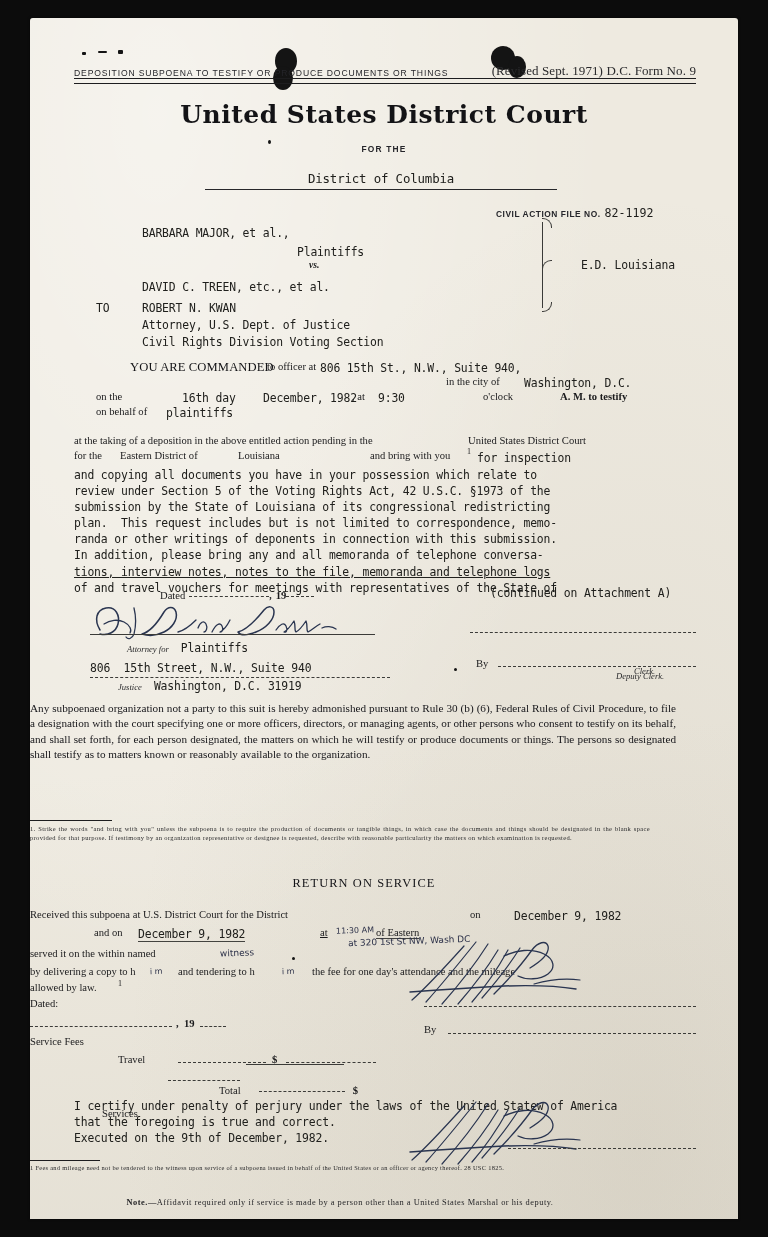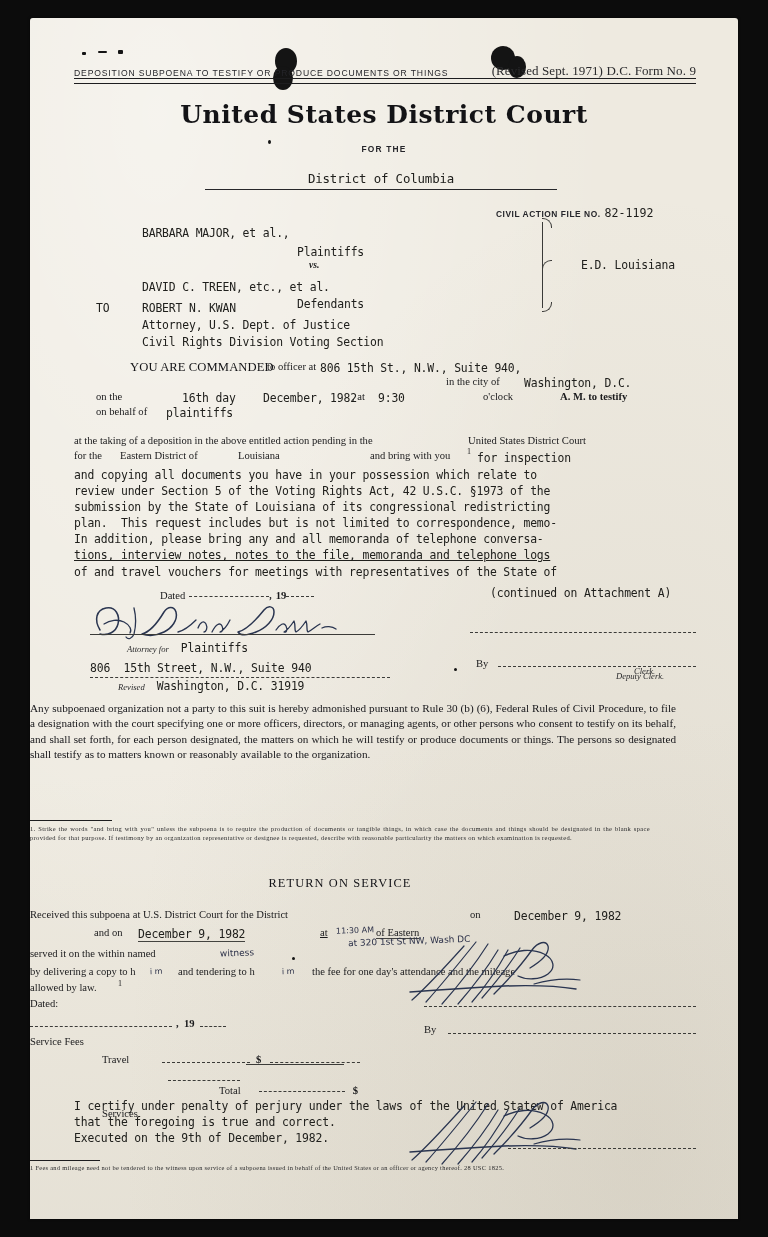--- a/index.html
+++ b/index.html
@@ -86,21 +86,21 @@
 
   
   #fn1{position:absolute;left:0;top:802px;width:620px;}
   #fn1 .rule{width:82px;border-top:1.4px solid #1d1d1f;margin-bottom:4px;}
   #fn1 p{margin:0;font-family:"Liberation Serif",serif;font-size:6.5px;line-height:8.6px;
      color:#2a2a2c;text-align:justify;letter-spacing:.35px;}
 
   
   #ros{position:absolute;left:0;top:858px;width:660px;}
   #roshdr{text-align:center;font-family:"Liberation Serif",serif;font-size:12.4px;
-     letter-spacing:1.1px;color:#141418;}
+     letter-spacing:1.1px;color:#141418;padding-left:24px;}
 
   
   #fn2{position:absolute;left:0;top:1142px;width:620px;}
   #fn2 .rule{width:70px;border-top:1.4px solid #1d1d1f;margin-bottom:3px;}
   #fn2 p{margin:0;font-family:"Liberation Serif",serif;font-size:6.4px;line-height:8.4px;
      color:#2a2a2c;letter-spacing:.3px;}
   #note{position:absolute;left:0;top:1180px;width:620px;text-align:center;
      font-family:"Liberation Serif",serif;font-size:8.4px;color:#1f1f22;letter-spacing:.5px;}
   #note b{font-weight:700;}
 
@@ -140,21 +140,20 @@
     <span class="v">82-1192</span>
   </div>
 
   <div class="brace"></div>
   <div class="bracemid"></div>
 
   <div class="inner" style="position:absolute;top:208px;">
     <div class="tw" style="margin-left:68px;">BARBARA MAJOR, et al.,</div>
     <div class="tw" style="margin-left:223px;margin-top:5px;">Plaintiffs</div>
     <div class="tw" style="margin-left:68px;margin-top:21px;">DAVID C. TREEN, etc., et al.</div>
-    <div class="tw" style="margin-left:223px;margin-top:3px;">Defendants</div>
   </div>
   <div id="vs">vs.</div>
 
   <div class="tw" style="position:absolute;left:551px;top:240px;">E.D. Louisiana</div>
 
   <div class="tw" style="position:absolute;left:66px;top:283px;">TO</div>
   <div style="position:absolute;left:112px;top:283px;">
     <div class="tw">ROBERT N. KWAN</div>
     <div class="tw" style="margin-top:3px;">Attorney, U.S. Dept. of Justice</div>
     <div class="tw" style="margin-top:3px;">Civil Rights Division Voting Section</div>
@@ -196,20 +195,21 @@
       <span class="small-pr" style="position:absolute;left:208px;top:0;">Louisiana</span>
       <span class="small-pr" style="position:absolute;left:340px;top:0;">and bring with you</span>
       <span class="small-pr" style="position:absolute;left:437px;top:-3px;font-size:8px;">1</span>
       <span class="tw" style="position:absolute;left:447px;top:1px;">for inspection</span>
     </div>
     <div style="position:absolute;left:44px;top:32px;">
       <div class="tw" style="line-height:16.1px;">and copying all documents you have in your possession which relate to</div>
       <div class="tw" style="line-height:16.1px;">review under Section 5 of the Voting Rights Act, 42 U.S.C. §1973 of the</div>
       <div class="tw" style="line-height:16.1px;">submission by the State of Louisiana of its congressional redistricting</div>
       <div class="tw" style="line-height:16.1px;">plan.  This request includes but is not limited to correspondence, memo-</div>
+      <div class="tw" style="line-height:16.1px;">randa or other writings of deponents in connection with this submission.</div>
       <div class="tw" style="line-height:16.1px;">In addition, please bring any and all memoranda of telephone conversa-</div>
       <div class="tw" style="line-height:16.1px;text-decoration:underline;">tions, interview notes, notes to the file, memoranda and telephone logs</div>
       <div class="tw" style="line-height:16.1px;">of and travel vouchers for meetings with representatives of the State of</div>
     </div>
   </div>
 
   <div style="position:absolute;left:130px;top:567px;">
     <span class="small-pr">Dated</span>
     <span class="dotline" style="width:80px;"></span><span class="small-pr" style="font-weight:700;font-size:9.6px;">,</span>
     <span class="small-pr" style="font-weight:700;">19</span><span class="dotline" style="width:28px;"></span>
@@ -231,21 +231,21 @@
 
   <div style="position:absolute;left:60px;top:616px;width:285px;border-bottom:1.1px solid #3b3b38;"></div>
   <div style="position:absolute;left:97px;top:620px;">
     <span class="ital">Attorney for</span>
     <span class="tw" style="margin-left:8px;">Plaintiffs</span>
   </div>
   <div style="position:absolute;left:60px;top:640px;width:300px;border-bottom:1.1px dashed #3b3b38;padding-bottom:1px;">
     <span class="tw">806  15th Street, N.W., Suite 940</span>
   </div>
   <div style="position:absolute;left:88px;top:658px;">
-    <span class="ital">Revised</span>
+    <span class="ital">Justice</span>
     <span class="tw" style="margin-left:8px;">Washington, D.C. 31919</span>
   </div>
 
   <div style="position:absolute;left:440px;top:614px;width:226px;border-bottom:1.1px dashed #3b3b38;"></div>
   <div class="ital" style="position:absolute;left:604px;top:648px;">Clerk.</div>
   <div class="small-pr" style="position:absolute;left:446px;top:640px;">By</div>
   <div style="position:absolute;left:468px;top:648px;width:198px;border-bottom:1.1px dashed #3b3b38;"></div>
   <div class="ital" style="position:absolute;left:586px;top:653px;">Deputy Clerk.</div>
   <div class="hole" style="left:424px;top:650px;width:3px;height:3px;"></div>
 
@@ -300,21 +300,21 @@
     <div style="position:relative;height:18px;">
       <span class="dotline" style="position:absolute;left:0;top:8px;width:142px;"></span>
       <span class="small-pr" style="position:absolute;left:146px;top:0;font-weight:700;">,</span>
       <span class="small-pr" style="position:absolute;left:154px;top:0;font-weight:700;">19</span>
       <span class="dotline" style="position:absolute;left:170px;top:8px;width:26px;"></span>
     </div>
 
     <div style="position:relative;height:18px;">
       <span class="small-pr" style="position:absolute;left:0;top:0;">Service Fees</span>
     </div>
-    <div style="position:relative;height:18px;">
+    <div style="position:relative;height:18px;margin-left:16px;">
       <span class="small-pr" style="position:absolute;left:72px;top:0;">Travel</span>
       <span class="dotline" style="position:absolute;left:132px;top:8px;width:88px;"></span>
       <span class="small-pr" style="position:absolute;left:226px;top:0;font-weight:700;">$</span>
       <span class="dotline" style="position:absolute;left:240px;top:8px;width:90px;"></span>
     </div>
     <div style="position:relative;height:18px;">
       <span class="small-pr" style="position:absolute;left:72px;top:0;margin-top:36px;">Services</span>
       <span class="dotline" style="position:absolute;left:138px;top:8px;width:72px;"></span>
     </div>
 
@@ -362,14 +362,17 @@
     <path d="M96 20 C108 14 124 12 136 18 C146 23 148 32 140 38 C132 44 118 44 110 40" stroke-width="1.3"></path>
     <path d="M126 48 C140 44 156 42 172 44" stroke-width="1.2"></path>
   </svg>
   <div style="position:absolute;left:478px;top:1130px;width:188px;border-bottom:1.1px dashed #3b3b38;"></div>
 
   <div class="inner" id="fn2">
     <div class="rule"></div>
     <p>1 Fees and mileage need not be tendered to the witness upon service of a subpoena issued in behalf of the United States or an officer or agency thereof. 28 USC 1825.</p>
   </div>
 
+  <div class="inner" id="note">
+    <b>Note.—</b><span>Affidavit required only if service is made by a person other than a United States Marshal or his deputy.</span>
+  </div>
 
 </div>
 
 </body></html>

